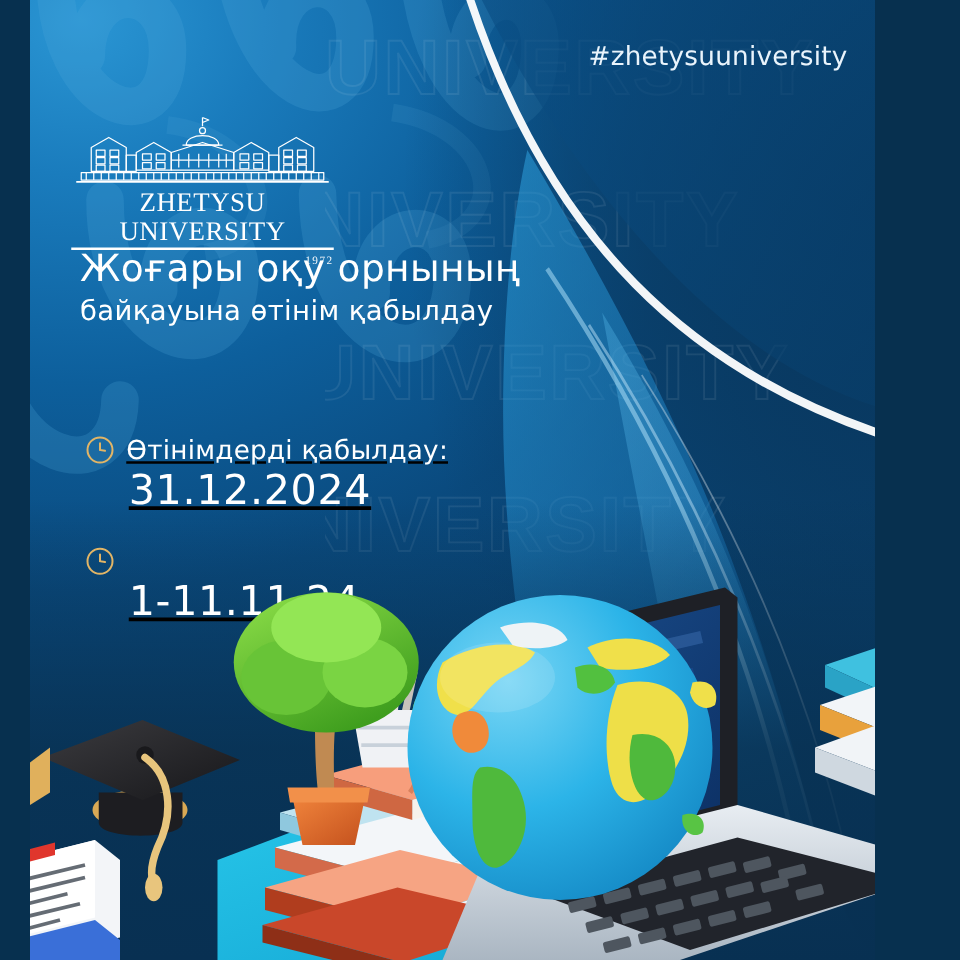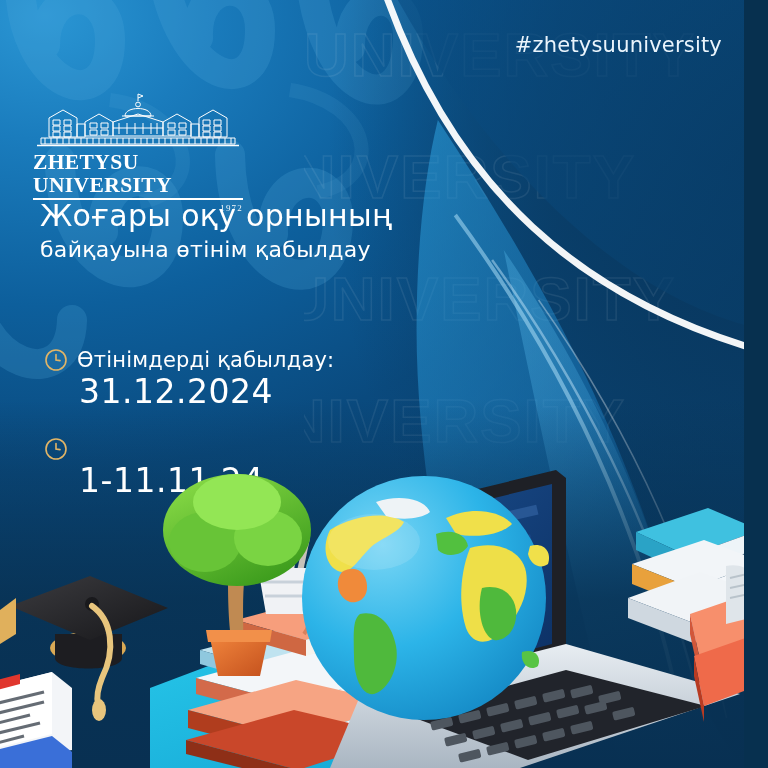--- a/index.html
+++ b/index.html
@@ -1,20 +1,21 @@
 <!DOCTYPE html>
 <html><head>
 <meta charset="utf-8">
 <style>
   html,body{margin:0;padding:0;background:#07304f;}
   *{box-sizing:border-box;}
   #poster{
-    position:relative;width:744px;height:768px;overflow:hidden;
+    position:relative;width:676px;height:768px;overflow:hidden;
     font-family:"DejaVu Sans","Liberation Sans",sans-serif;
     background:#0369a1;
+    margin-left:24px;
   }
 
   
   .bg-base{position:absolute;inset:0;
     background:
       radial-gradient(120% 90% at 6% 2%, #2a96d4 0%, #1a7cbd 18%, #0d5f9c 42%, #0a4a7e 66%, #093f6d 100%);
   }
   .bg-dark-right{position:absolute;inset:0;
     background:
       radial-gradient(90% 120% at 100% 20%, rgba(8,52,90,.95) 0%, rgba(9,58,98,.75) 30%, rgba(10,70,115,0) 62%);
@@ -41,33 +42,33 @@
   .ribbons{position:absolute;inset:0;}
   .ribbons svg{width:100%;height:100%;}
 
   
   .hashtag{position:absolute;right:22px;top:33px;color:#eaf4fc;font-size:21px;
     letter-spacing:.2px;font-family:"DejaVu Sans",sans-serif;}
 
   .logo{position:absolute;left:33px;top:92px;width:210px;}
   .logo svg{display:block;width:210px;height:58px;}
   .logo-name{color:#ffffff;font-family:"Liberation Serif","DejaVu Serif",serif;
-    font-size:21.5px;font-weight:bold;letter-spacing:.4px;
+    font-size:21.5px;font-weight:normal;letter-spacing:.4px;text-align:center;
     margin-top:1px;line-height:1.05;}
   .logo-rule{height:1.4px;background:#ffffff;margin-top:2px;width:100%;}
   .logo-year{color:#ffffff;font-family:"Liberation Serif",serif;font-size:9px;
     letter-spacing:1.2px;text-align:right;margin-top:3px;opacity:.95;}
 
   .headline{position:absolute;left:40px;top:198px;width:520px;}
   .hl-1{color:#ffffff;font-size:30px;letter-spacing:.3px;line-height:1.18;}
   .hl-2{color:#f2bb60;font-size:41px;font-weight:bold;letter-spacing:.4px;
     line-height:1.12;margin-top:4px;}
   .hl-3{color:#ffffff;font-size:22px;letter-spacing:.3px;line-height:1.18;margin-top:4px;}
 
-  .dates{position:absolute;left:44px;top:348px;width:480px;}
+  .dates{position:absolute;left:44px;top:348px;width:480px;text-decoration:underline;}
   .date-block{margin-bottom:26px;}
   .date-row{display:flex;align-items:center;gap:9px;}
   .clock-icon{width:24px;height:24px;flex:0 0 24px;display:block;}
   .date-label{color:#ffffff;font-size:21px;letter-spacing:.2px;}
   .date-value{color:#ffffff;font-size:33px;letter-spacing:.5px;margin-left:35px;
     margin-top:1px;line-height:1.15;}
 
   
   .scene{position:absolute;left:0;bottom:0;width:768px;height:330px;}
   .scene svg{display:block;width:768px;height:330px;}

